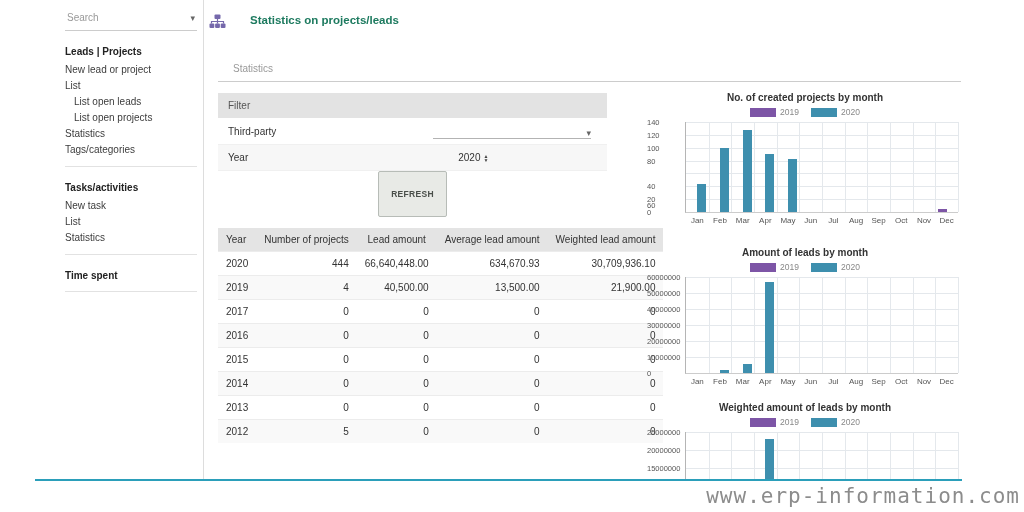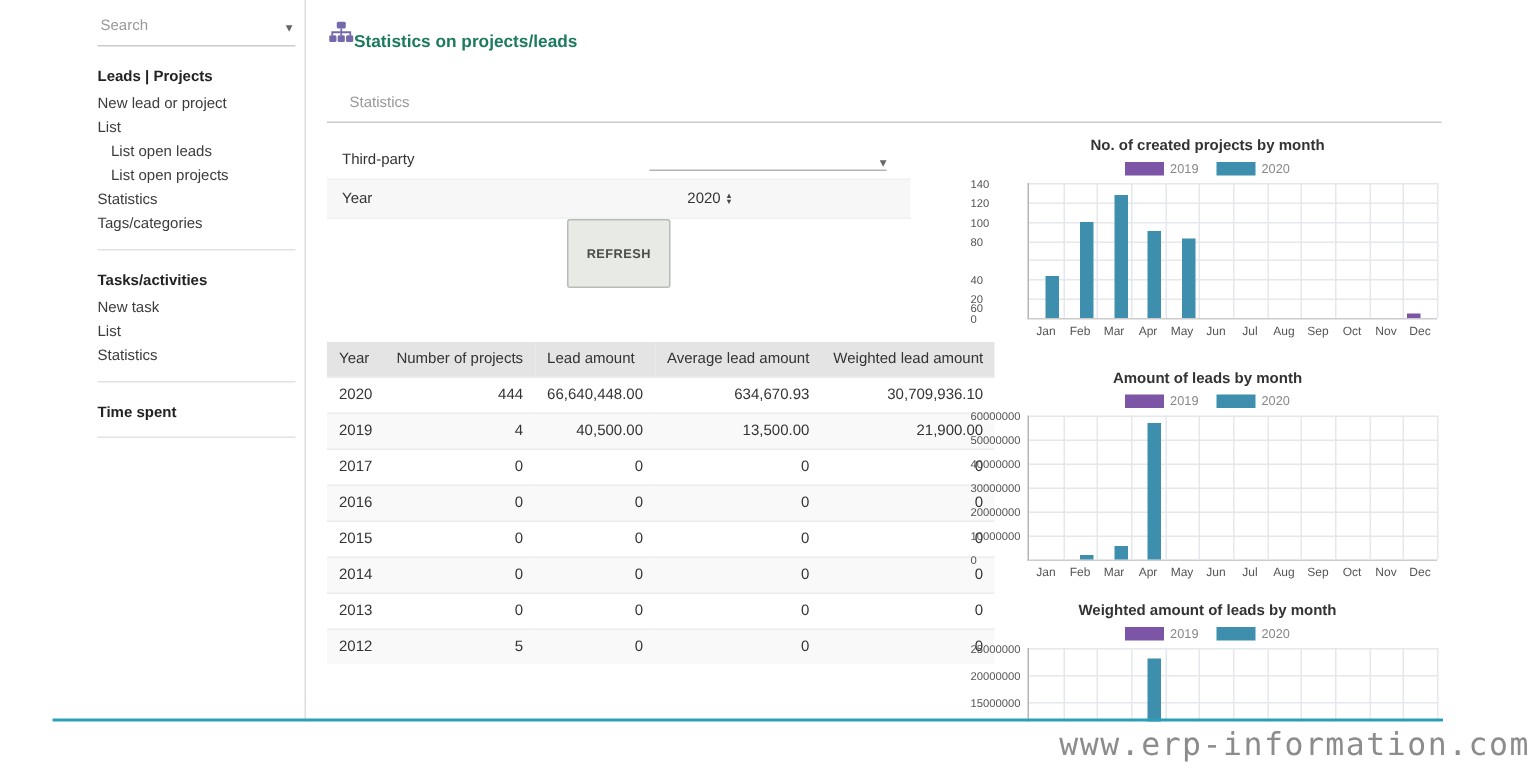--- a/index.html
+++ b/index.html
@@ -12,21 +12,21 @@
   .search-box { display:flex; justify-content:space-between; align-items:center;
                 border-bottom:1px solid #ccc; padding:4px 2px 7px 2px; color:#999; cursor:pointer; }
   .search-box .caret { color:#666; font-size:9px; }
   .nav-header { font-weight:bold; color:#222; margin:13px 0 3px; line-height:15px; }
   .nav-item { line-height:16px; cursor:pointer; color:#3c3c3c; }
   .nav-item.indent { padding-left:9px; }
   .nav-divider { border-top:1px solid #e2e2e2; margin:8px 0 0; }
   .vdivider { position:absolute; left:203px; top:0; width:1px; height:481px; background:#ddd; }
 
   
-  .page-header { position:absolute; left:219px; top:14px; display:flex; align-items:flex-end; gap:0; }
+  .page-header { position:absolute; left:209px; top:14px; display:flex; align-items:flex-start; gap:24px; }
   .page-title { font-size:11.5px; font-weight:bold; color:#1d7a5f; }
   .tabbar { position:absolute; left:218px; top:53px; width:743px; height:29px;
             display:flex; align-items:flex-end; border-bottom:1px solid #ccc; }
   .tab { padding:8px 15px 7px; font-size:10px; color:#999; cursor:pointer; }
   .tab.active { background:#fff; border:1px solid #ccc; border-top:2px solid #2b2b2b;
                 border-bottom:1px solid #fff; margin-bottom:-1px; color:#333; font-weight:bold; }
 
   
   .filter-box { position:absolute; left:218px; top:93px; width:389px; font-size:10px; color:#333; }
   .filter-head { background:#e3e3e3; padding:7px 10px; color:#555; }
@@ -38,21 +38,21 @@
   .year-value { margin-left:210px; display:flex; align-items:center; gap:3px; cursor:text; }
   .spinner { display:inline-flex; flex-direction:column; line-height:4px; font-size:5px; color:#444; }
   .refresh-row { justify-content:center; border-bottom:none; min-height:36px; }
   .refresh-btn { background:#e8eae6; border:1px solid #b7bcb7; border-radius:2px;
                  font-family:"Liberation Sans", sans-serif; font-size:8.5px; font-weight:bold;
                  color:#4a4f4a; padding:17px 12px; cursor:pointer; letter-spacing:.3px; }
 
   
   .data-table { position:absolute; left:218px; top:228px; width:389px; border-collapse:collapse;
                 font-size:10px; color:#333; }
-  .data-table th { background:#e4e4e4; font-weight:normal; padding:6px 8px; text-align:left; white-space:nowrap; }
+  .data-table th { background:#e4e4e4; font-weight:normal; padding:6px 8px; text-align:center; white-space:nowrap; }
   .data-table th:first-child { text-align:left; }
   .data-table td { padding:6px 8px; text-align:right; border-top:1px solid #ececec; }
   .data-table td:first-child { text-align:left; }
   .data-table tbody tr:nth-child(even) { background:#f9f9f9; }
 
   
   .charts { position:absolute; left:648px; top:92px; width:314px; }
   .chart { position:absolute; left:0; width:314px; }
   .chart:nth-child(1) { top:0; }   .chart:nth-child(1) .chart-plot { height:91px; }
   .chart:nth-child(2) { top:155px; } .chart:nth-child(2) .chart-plot { height:97px; }
@@ -115,20 +115,21 @@
       </svg>
     </span>
     <span class="page-title">Statistics on projects/leads</span>
   </div>
 
   <div class="tabbar" id="tabbar">
       <div class="tab">Statistics</div>
     </div>
 
   <div class="filter-box">
+    <div class="filter-head">Filter</div>
     <div class="filter-row">
       <span>Third-party</span>
       <span class="tp-select">
         <span class="caret">▾</span>
       </span>
     </div>
     <div class="filter-row year-row">
       <span>Year</span>
       <span class="year-value">
         <span>2020</span>

